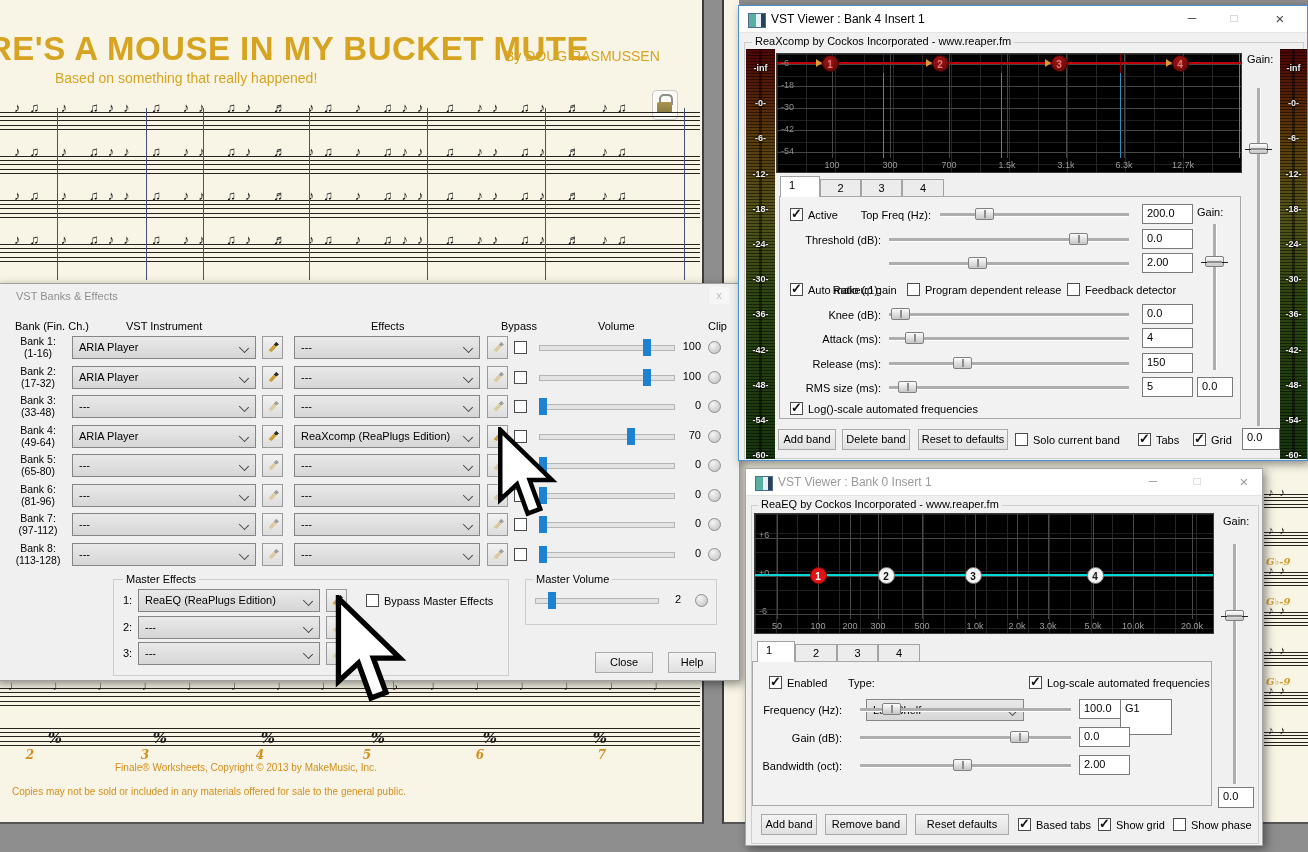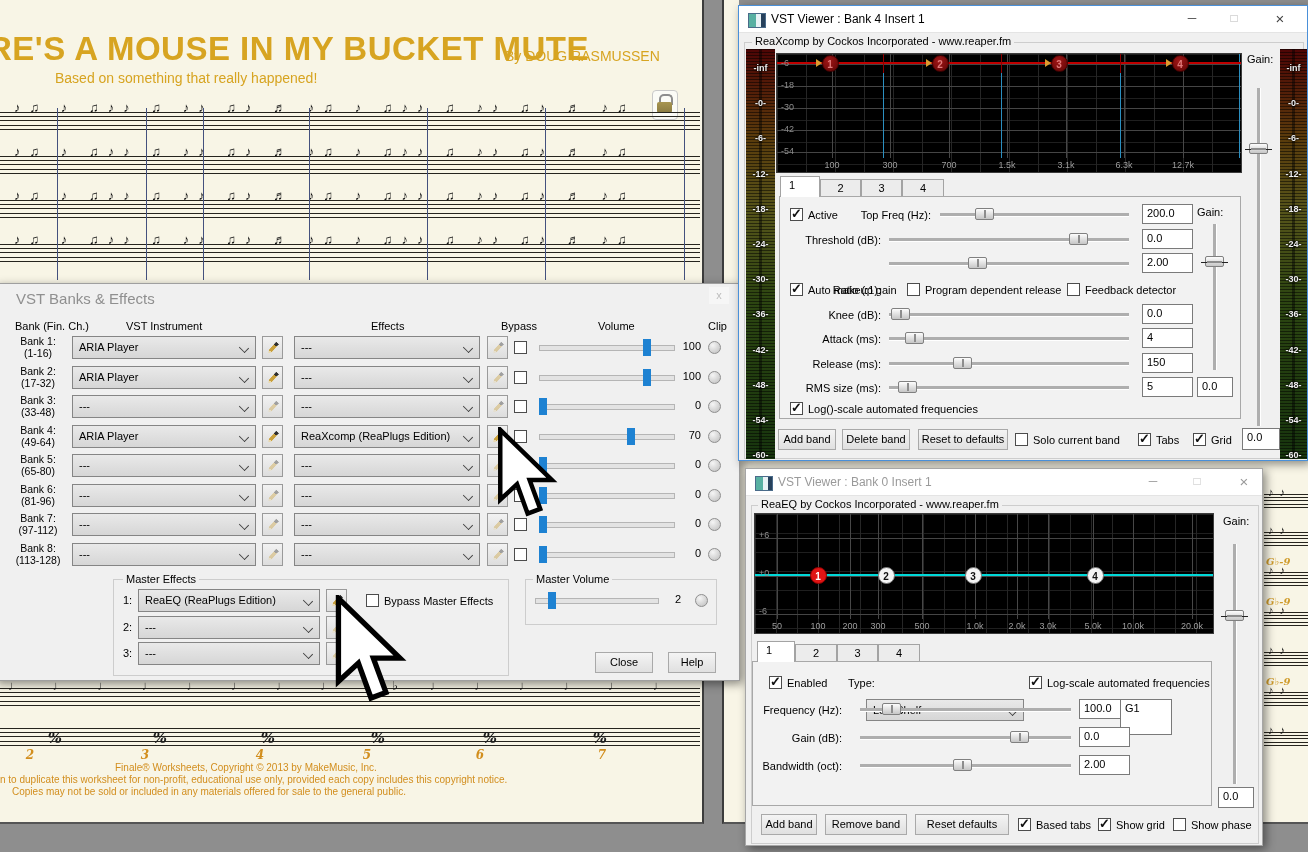--- a/index.html
+++ b/index.html
@@ -136,21 +136,20 @@
       </div>
     <div class="mnum" style="left:0;top:748px;width:700px;">
         <span class="lab" style="left: 30px;">2</span>
         <span class="lab" style="left: 145px;">3</span>
         <span class="lab" style="left: 260px;">4</span>
         <span class="lab" style="left: 367px;">5</span>
         <span class="lab" style="left: 480px;">6</span>
         <span class="lab" style="left: 602px;">7</span>
       </div>
     <div class="copy" style="left:115px;top:762px;">Finale® Worksheets, Copyright © 2013 by MakeMusic, Inc.</div>
-    <div class="copy" style="left:0;top:774px;">n to duplicate this worksheet for non-profit, educational use only, provided each copy includes this copyright notice.</div>
     <div class="copy" style="left:12px;top:786px;">Copies may not be sold or included in any materials offered for sale to the general public.</div>
   </div>
 
   <div class="page" style="left:722px;top:0;width:586px;height:822px;border-left:2px solid #3c3c3c;border-bottom:2px solid #555;">
     <div class="staff-s" style="left:540px;top:494px;width:46px;height:14px;"></div>
     <div class="staff-s" style="left:540px;top:532px;width:46px;height:14px;"></div>
     <div class="staff-s" style="left:540px;top:572px;width:46px;height:14px;"></div>
     <div class="staff-s" style="left:540px;top:612px;width:46px;height:14px;"></div>
     <div class="staff-s" style="left:540px;top:652px;width:46px;height:14px;"></div>
     <div class="staff-s" style="left:540px;top:692px;width:46px;height:14px;"></div>
@@ -164,21 +163,21 @@
     <div class="notes" style="left:544px;top:724px;font-size:11px;letter-spacing:6px;">♪♪</div>
     <div class="chords" style="left:542px;top:0;height:760px;">
         <span class="lab" style="top: 556px;">G♭-9</span>
         <span class="lab" style="top: 596px;">G♭-9</span>
         <span class="lab" style="top: 676px;">G♭-9</span>
       </div>
   </div>
   <div class="abs" style="left:739px;top:0;width:569px;height:5px;background:#8e8e8e;"></div>
 
   <div id="dlg" class="win" style="left:-6px;top:283px;width:744px;height:396px;">
-    <div class="abs" style="left:21px;top:6px;font-size:15px;color:#8f8f8f;">VST Banks &amp; Effects</div>
+    <div class="abs" style="left:21px;top:6px;font-size:11px;color:#8f8f8f;">VST Banks &amp; Effects</div>
     <div class="abs" style="left:714px;top:3px;width:20px;height:17px;background:#f6f6f6;color:#bdbdbd;text-align:center;line-height:16px;font-size:11px;">x</div>
     <span class="hdr" style="left:20px;">Bank (Fin. Ch.)</span>
     <span class="hdr" style="left:131px;">VST Instrument</span>
     <span class="hdr" style="left:376px;">Effects</span>
     <span class="hdr" style="left:506px;">Bypass</span>
     <span class="hdr" style="left:603px;">Volume</span>
     <span class="hdr" style="left:713px;">Clip</span>
 
     <div class="brow" style="top:49px;">
       <div class="blab">

